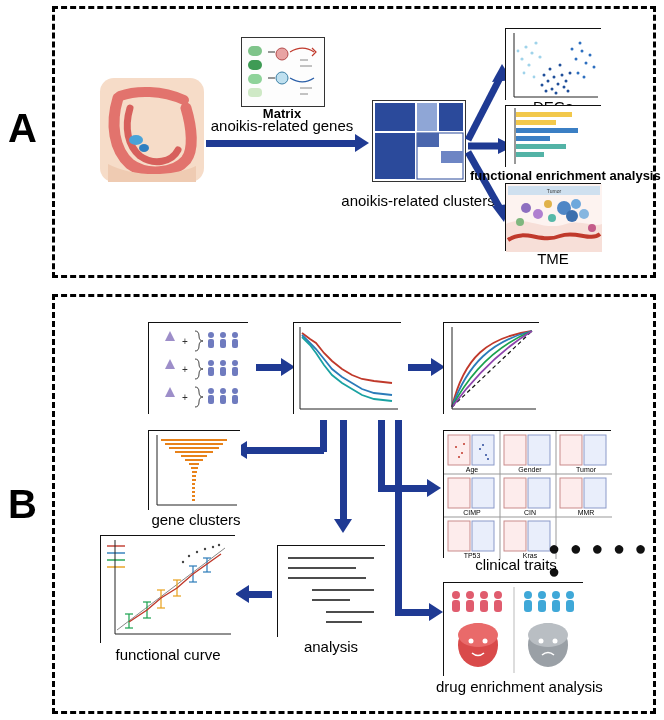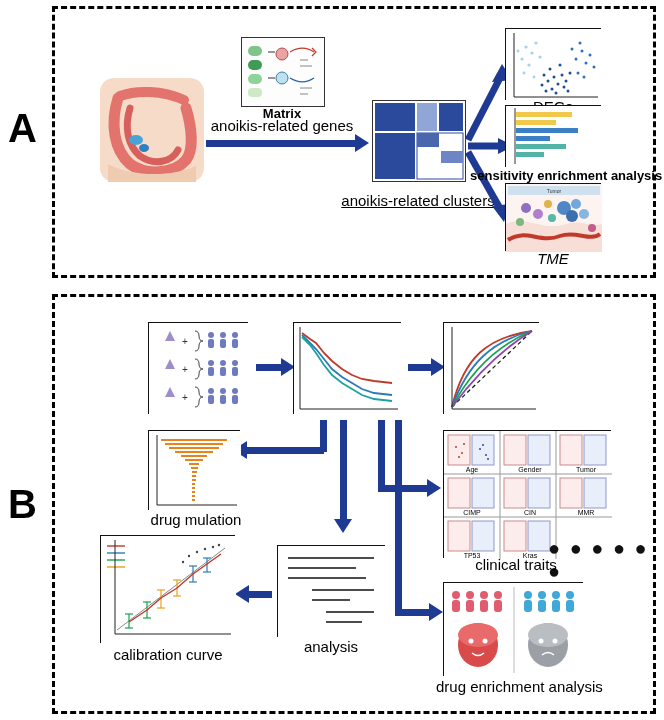--- a/index.html
+++ b/index.html
@@ -103,21 +103,21 @@
       <rect x="0" y="0" width="92" height="80" fill="#ffffff"></rect>
       <rect x="2" y="2" width="40" height="28" fill="#2b4a9b"></rect>
       <rect x="44" y="2" width="20" height="28" fill="#8fa6d6"></rect>
       <rect x="66" y="2" width="24" height="28" fill="#2b4a9b"></rect>
       <rect x="2" y="32" width="40" height="46" fill="#2b4a9b"></rect>
       <rect x="44" y="32" width="46" height="46" fill="#ffffff" stroke="#2b4a9b"></rect>
       <rect x="44" y="32" width="22" height="14" fill="#4a66ad"></rect>
       <rect x="68" y="50" width="22" height="12" fill="#6d85c4"></rect>
     </svg>
   </div>
-  <div class="cap" style="left:340px;top:192px;width:156px;text-decoration:underline;">anoikis-related clusters</div>
+  <div class="cap" style="left:340px;top:192px;width:156px;">anoikis-related clusters</div>
 
   <svg style="position:absolute;left:462px;top:40px;width:58px;height:212px;">
     <g stroke="#1f3a93" stroke-width="7" fill="none">
       <line x1="6" y1="100" x2="40" y2="34"></line>
       <line x1="6" y1="106" x2="40" y2="106"></line>
       <line x1="6" y1="112" x2="40" y2="172"></line>
     </g>
     <polygon points="40,24 50,40 30,42" fill="#1f3a93"></polygon>
     <polygon points="52,106 36,98 36,114" fill="#1f3a93"></polygon>
     <polygon points="42,182 30,166 48,164" fill="#1f3a93"></polygon>
@@ -176,42 +176,42 @@
       <rect width="96" height="62" fill="#fff"></rect>
       <rect x="10" y="6" width="56" height="5" fill="#f2c84b"></rect>
       <rect x="10" y="14" width="40" height="5" fill="#f2c84b"></rect>
       <rect x="10" y="22" width="62" height="5" fill="#3b7fc4"></rect>
       <rect x="10" y="30" width="34" height="5" fill="#3b7fc4"></rect>
       <rect x="10" y="38" width="50" height="5" fill="#53b3a6"></rect>
       <rect x="10" y="46" width="28" height="5" fill="#53b3a6"></rect>
       <line x1="9" y1="2" x2="9" y2="58" stroke="#333" stroke-width="1"></line>
     </svg>
   </div>
-  <div class="cap sm" style="left:470px;top:168px;width:166px;">sensitivity enrichment analysis</div>
+  <div class="cap sm" style="left:470px;top:168px;width:166px;">functional enrichment analysis</div>
 
   <div class="box tme">
     <svg width="96" height="68" viewBox="0 0 96 68">
       <rect width="96" height="68" fill="#fdf3f0"></rect>
       <rect x="2" y="2" width="92" height="9" fill="#cfe0ef"></rect>
       <text x="48" y="9" font-size="5" text-anchor="middle" fill="#333" font-family="Liberation Sans">Tumor</text>
       <path d="M0 40 C20 30 36 48 60 40 C76 35 88 44 96 40 L96 68 L0 68 Z" fill="#f7dfd8"></path>
       <path d="M2 56 C20 44 34 60 54 52 C70 46 84 58 94 50" stroke="#c0392b" stroke-width="4" fill="none"></path>
       <circle cx="58" cy="24" r="7" fill="#4f86c6"></circle>
       <circle cx="70" cy="20" r="5" fill="#6fa8dc"></circle>
       <circle cx="66" cy="32" r="6" fill="#3b6fae"></circle>
       <circle cx="78" cy="30" r="5" fill="#86b6e0"></circle>
       <circle cx="20" cy="24" r="5" fill="#8e6fc0"></circle>
       <circle cx="32" cy="30" r="5" fill="#b07fd0"></circle>
       <circle cx="14" cy="38" r="4" fill="#7fb77e"></circle>
       <circle cx="42" cy="20" r="4" fill="#e0b24a"></circle>
       <circle cx="46" cy="34" r="4" fill="#56b8a8"></circle>
       <circle cx="86" cy="44" r="4" fill="#c45c8a"></circle>
     </svg>
   </div>
-  <div class="cap" style="left:505px;top:250px;width:96px;font-style:italic;">TME</div>
+  <div class="cap" style="left:505px;top:250px;width:96px;">TME</div>
 
   <div class="panel" id="panelB"></div>
   <div class="panel-letter" id="letterB">B</div>
 
   <div class="box bPatients">
     <svg width="100" height="92" viewBox="0 0 100 92">
       <rect width="100" height="92" fill="#fff"></rect>
       <g fill="#9d8ec9">
         <polygon points="16,18 26,18 21,8"></polygon>
           <polygon points="16,46 26,46 21,36"></polygon>
@@ -314,21 +314,21 @@
         <rect x="43" y="52" width="3" height="2"></rect>
         <rect x="43" y="56" width="3" height="2"></rect>
         <rect x="43" y="60" width="3" height="2"></rect>
         <rect x="43" y="64" width="3" height="2"></rect>
         <rect x="43" y="68" width="3" height="2"></rect>
       </g>
       <line x1="8" y1="4" x2="8" y2="74" stroke="#222" stroke-width="1"></line>
       <line x1="8" y1="74" x2="88" y2="74" stroke="#222" stroke-width="1"></line>
     </svg>
   </div>
-  <div class="cap" style="left:140px;top:511px;width:112px;">drug mulation</div>
+  <div class="cap" style="left:140px;top:511px;width:112px;">gene clusters</div>
 
   <div class="box bClin">
     <svg width="168" height="128" viewBox="0 0 168 128">
       <rect width="168" height="128" fill="#fff"></rect>
       <g stroke="#999" stroke-width="1">
         <line x1="56" y1="0" x2="56" y2="128"></line>
           <line x1="112" y1="0" x2="112" y2="128"></line>
         <line x1="0" y1="43" x2="168" y2="43"></line>
           <line x1="0" y1="86" x2="168" y2="86"></line>
       </g>
@@ -450,21 +450,21 @@
           <circle cx="104" cy="13" r="1.2"></circle>
           <circle cx="112" cy="11" r="1.2"></circle>
         <circle cx="88" cy="20" r="1.2"></circle>
           <circle cx="118" cy="9" r="1.2"></circle>
           <circle cx="82" cy="26" r="1.2"></circle>
       </g>
       <line x1="14" y1="4" x2="14" y2="98" stroke="#222" stroke-width="1"></line>
       <line x1="14" y1="98" x2="130" y2="98" stroke="#222" stroke-width="1"></line>
     </svg>
   </div>
-  <div class="cap" style="left:92px;top:646px;width:152px;">calibration curve</div>
+  <div class="cap" style="left:92px;top:646px;width:152px;">functional curve</div>
 
   <div class="box bDrug">
     <svg width="140" height="94" viewBox="0 0 140 94">
       <rect width="140" height="94" fill="#fff"></rect>
       <line x1="70" y1="4" x2="70" y2="90" stroke="#bbb" stroke-width="1"></line>
       <g fill="#e05c6e">
         <g>
             <circle cx="12" cy="12" r="4"></circle>
             <rect x="8" y="17" width="8" height="12" rx="3"></rect>
           </g>

